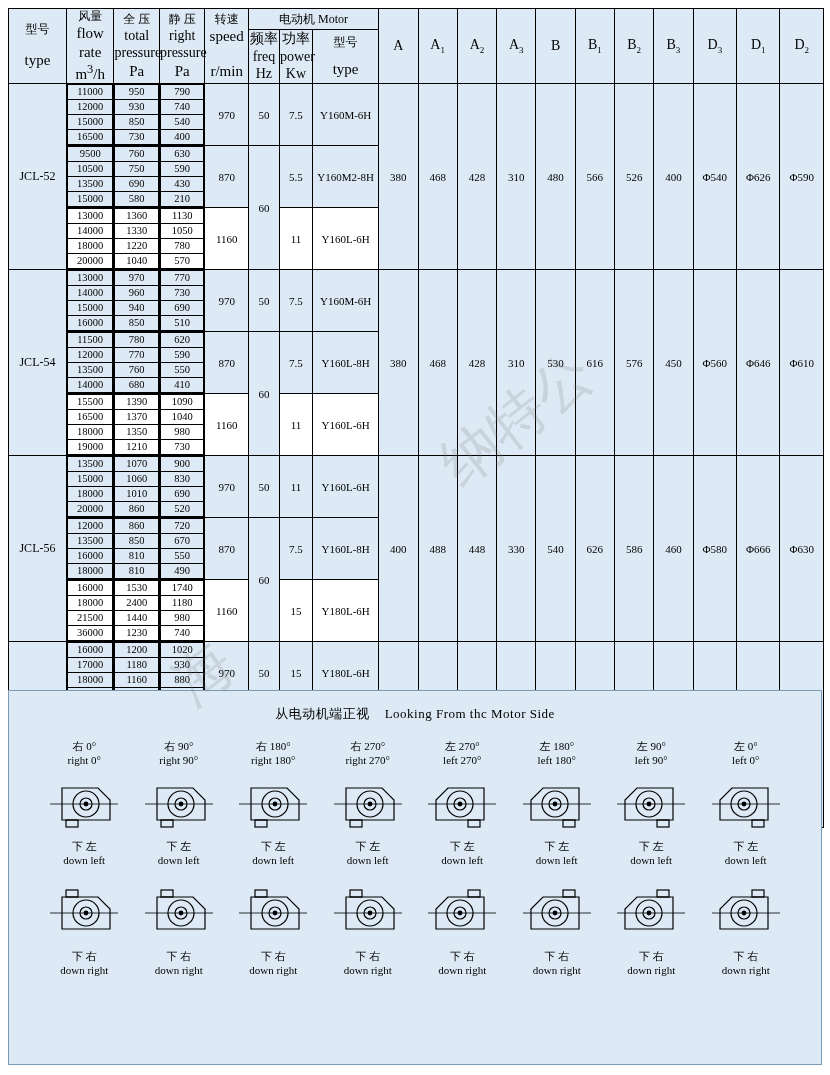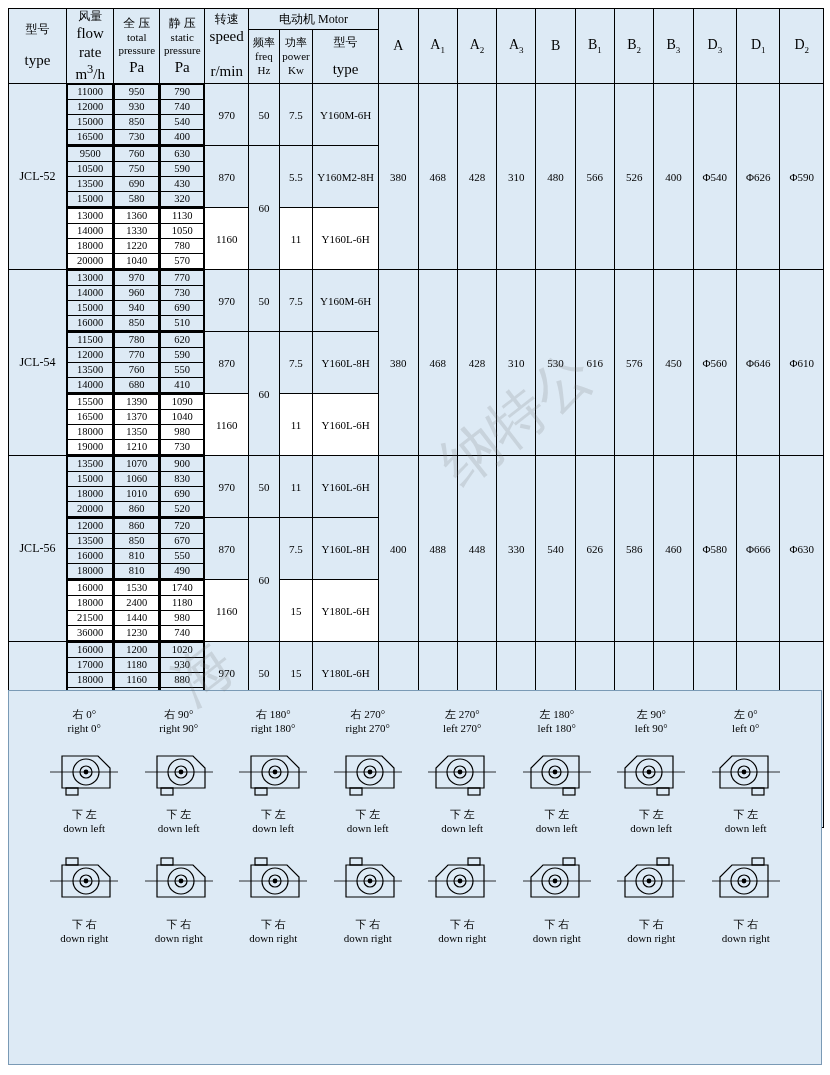--- a/index.html
+++ b/index.html
@@ -23,21 +23,21 @@
   table.spec td, table.spec th{
     border:1px solid #000;
     text-align:center;
     vertical-align:middle;
     padding:0;
     font-weight:normal;
   }
   .hdr td{ font-size:12px; line-height:1.25; padding:2px 1px;}
   .hdr .cn{font-size:12px;}
   .hdr .en{font-size:15px;}
-  .sub{font-size:11px;}
+  .sub{font-size:14px;}
 
   
   .stack{border-collapse:collapse;width:100%;table-layout:fixed;}
   .stack td{border:0;height:14px;line-height:14px;font-size:10.5px;text-align:center;padding:0;}
 
   .lblock{padding:0 !important;}
   .cellpad{padding:3px 2px;font-size:12px;margin-left:8px;}
 
   .blue{background:#ddeaf5;}
   .white{background:#ffffff;}
@@ -113,21 +113,21 @@
           <div class="en">m<sup>3</sup>/h</div>
         </td>
         <td rowspan="2">
           <div class="cn">全 压</div>
           <div class="sub">total</div>
           <div class="sub">pressure</div>
           <div class="en">Pa</div>
         </td>
         <td rowspan="2">
           <div class="cn">静 压</div>
-          <div class="sub">static</div>
+          <div class="sub">right</div>
           <div class="sub">pressure</div>
           <div class="en">Pa</div>
         </td>
         <td rowspan="2">
           <div class="cn">转速</div>
           <div class="en">speed</div>
           <div class="en" style="margin-top:16px">r/min</div>
         </td>
         <td colspan="3" style="height:20px">
           <span class="cn">电动机 Motor</span>
@@ -278,21 +278,21 @@
                 <tr>
                   <td>630</td>
                 </tr>
           <tr>
                   <td>590</td>
                 </tr>
           <tr>
                   <td>430</td>
                 </tr>
           <tr>
-                  <td>320</td>
+                  <td>210</td>
                 </tr>
               </tbody>
             </table>
           </td>
         <td>870</td>
         <td rowspan="2">60</td>
         <td>5.5</td>
         <td><span>Y160M2-8H</span></td>
       </tr>
       <tr class="white">
@@ -933,20 +933,24 @@
             </table>
           </td>
         <td>1160</td>
         <td>18.5</td>
         <td><span>Y200L1-6H</span></td>
       </tr>
     </tbody>
   </table>
 
   <div class="bottom">
+    <div class="bottom-title">
+      <span>从电动机端正视</span>&nbsp;&nbsp;&nbsp;
+      <span>Looking   From   thc   Motor   Side</span>
+    </div>
 
     <div class="fanrow">
 
       <div class="fancell">
         <div class="angle cn">右 0°</div>
         <div class="angle">right 0°</div>
         <svg class="fig" width="72" height="58" viewBox="0 0 72 58">
           <path d="M14 14 L50 14 L62 26 L62 46 L14 46 Z" fill="none" stroke="#000" stroke-width="1.2"></path>
           <circle cx="38" cy="30" r="13" fill="none" stroke="#000" stroke-width="1.2"></circle>
           <circle cx="38" cy="30" r="6" fill="none" stroke="#000" stroke-width="1.2"></circle>

